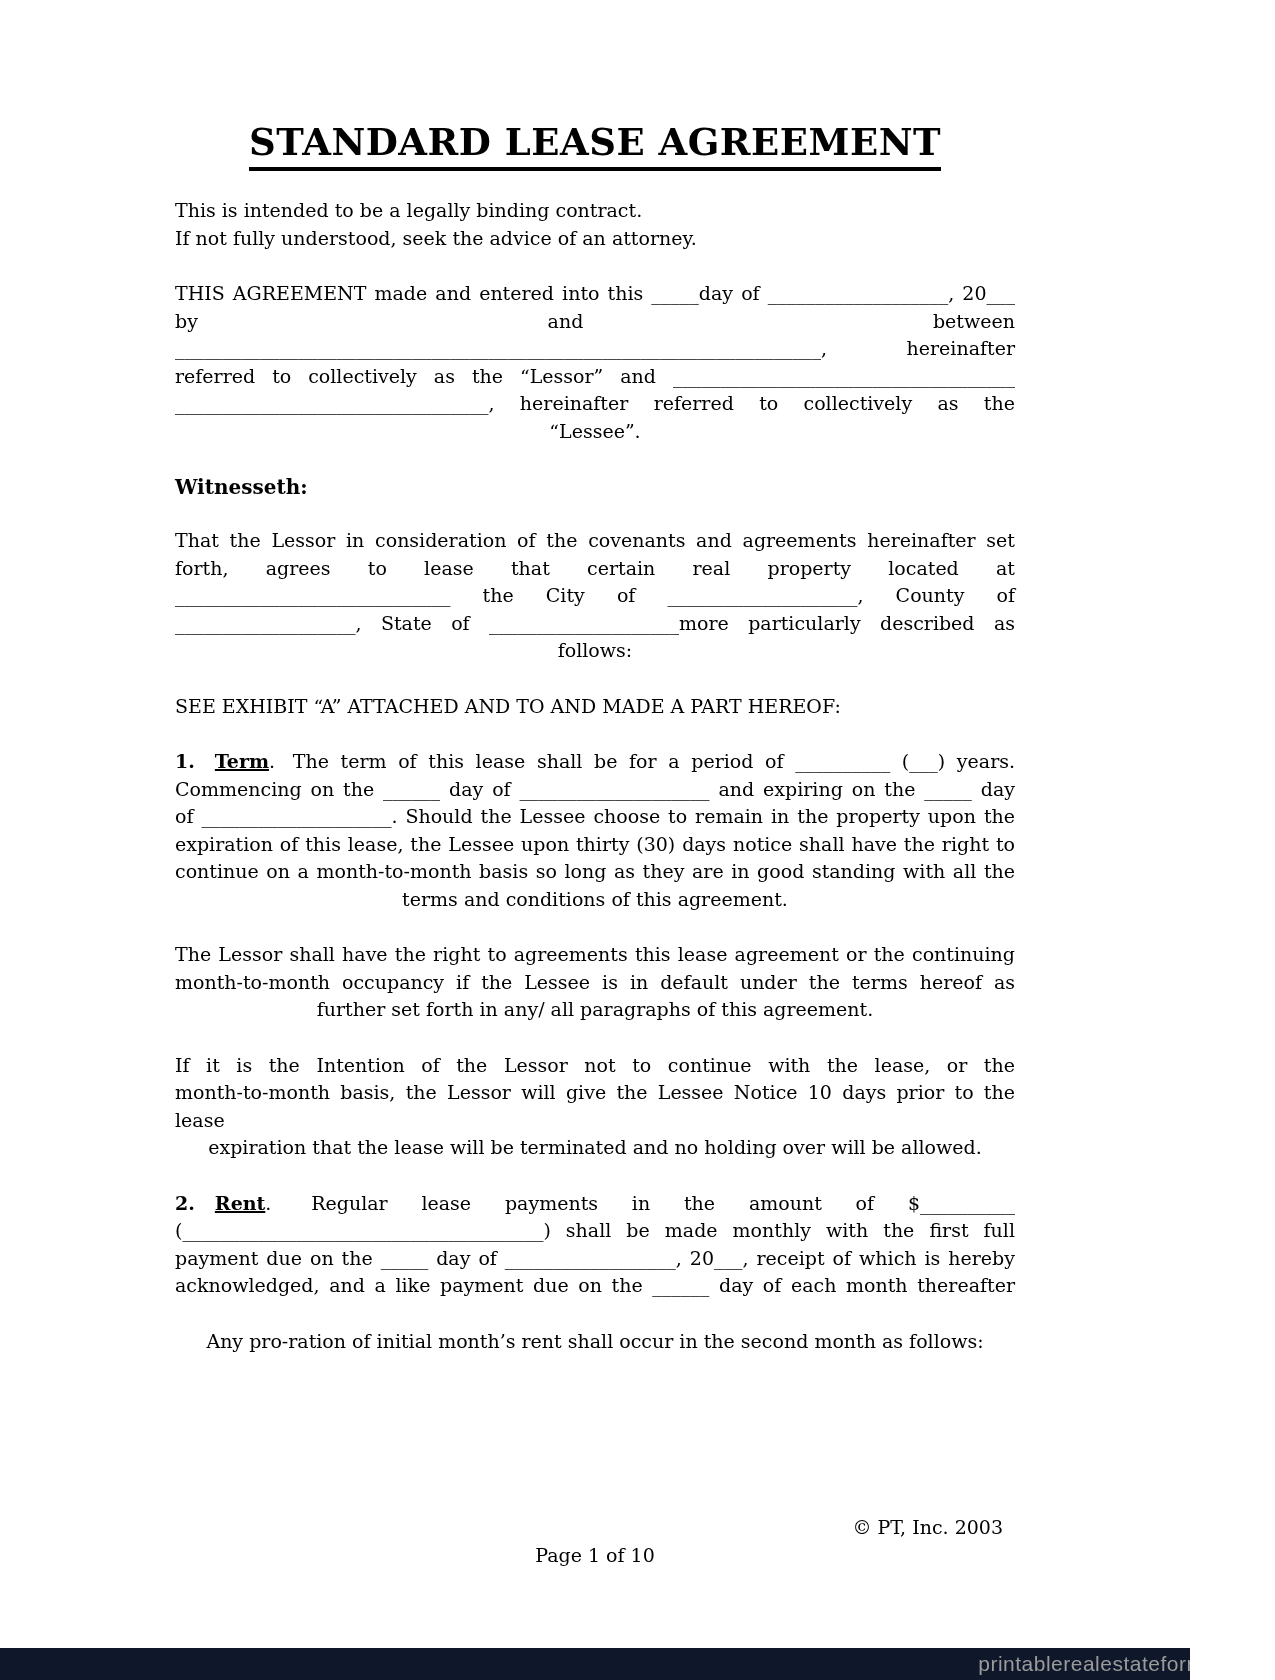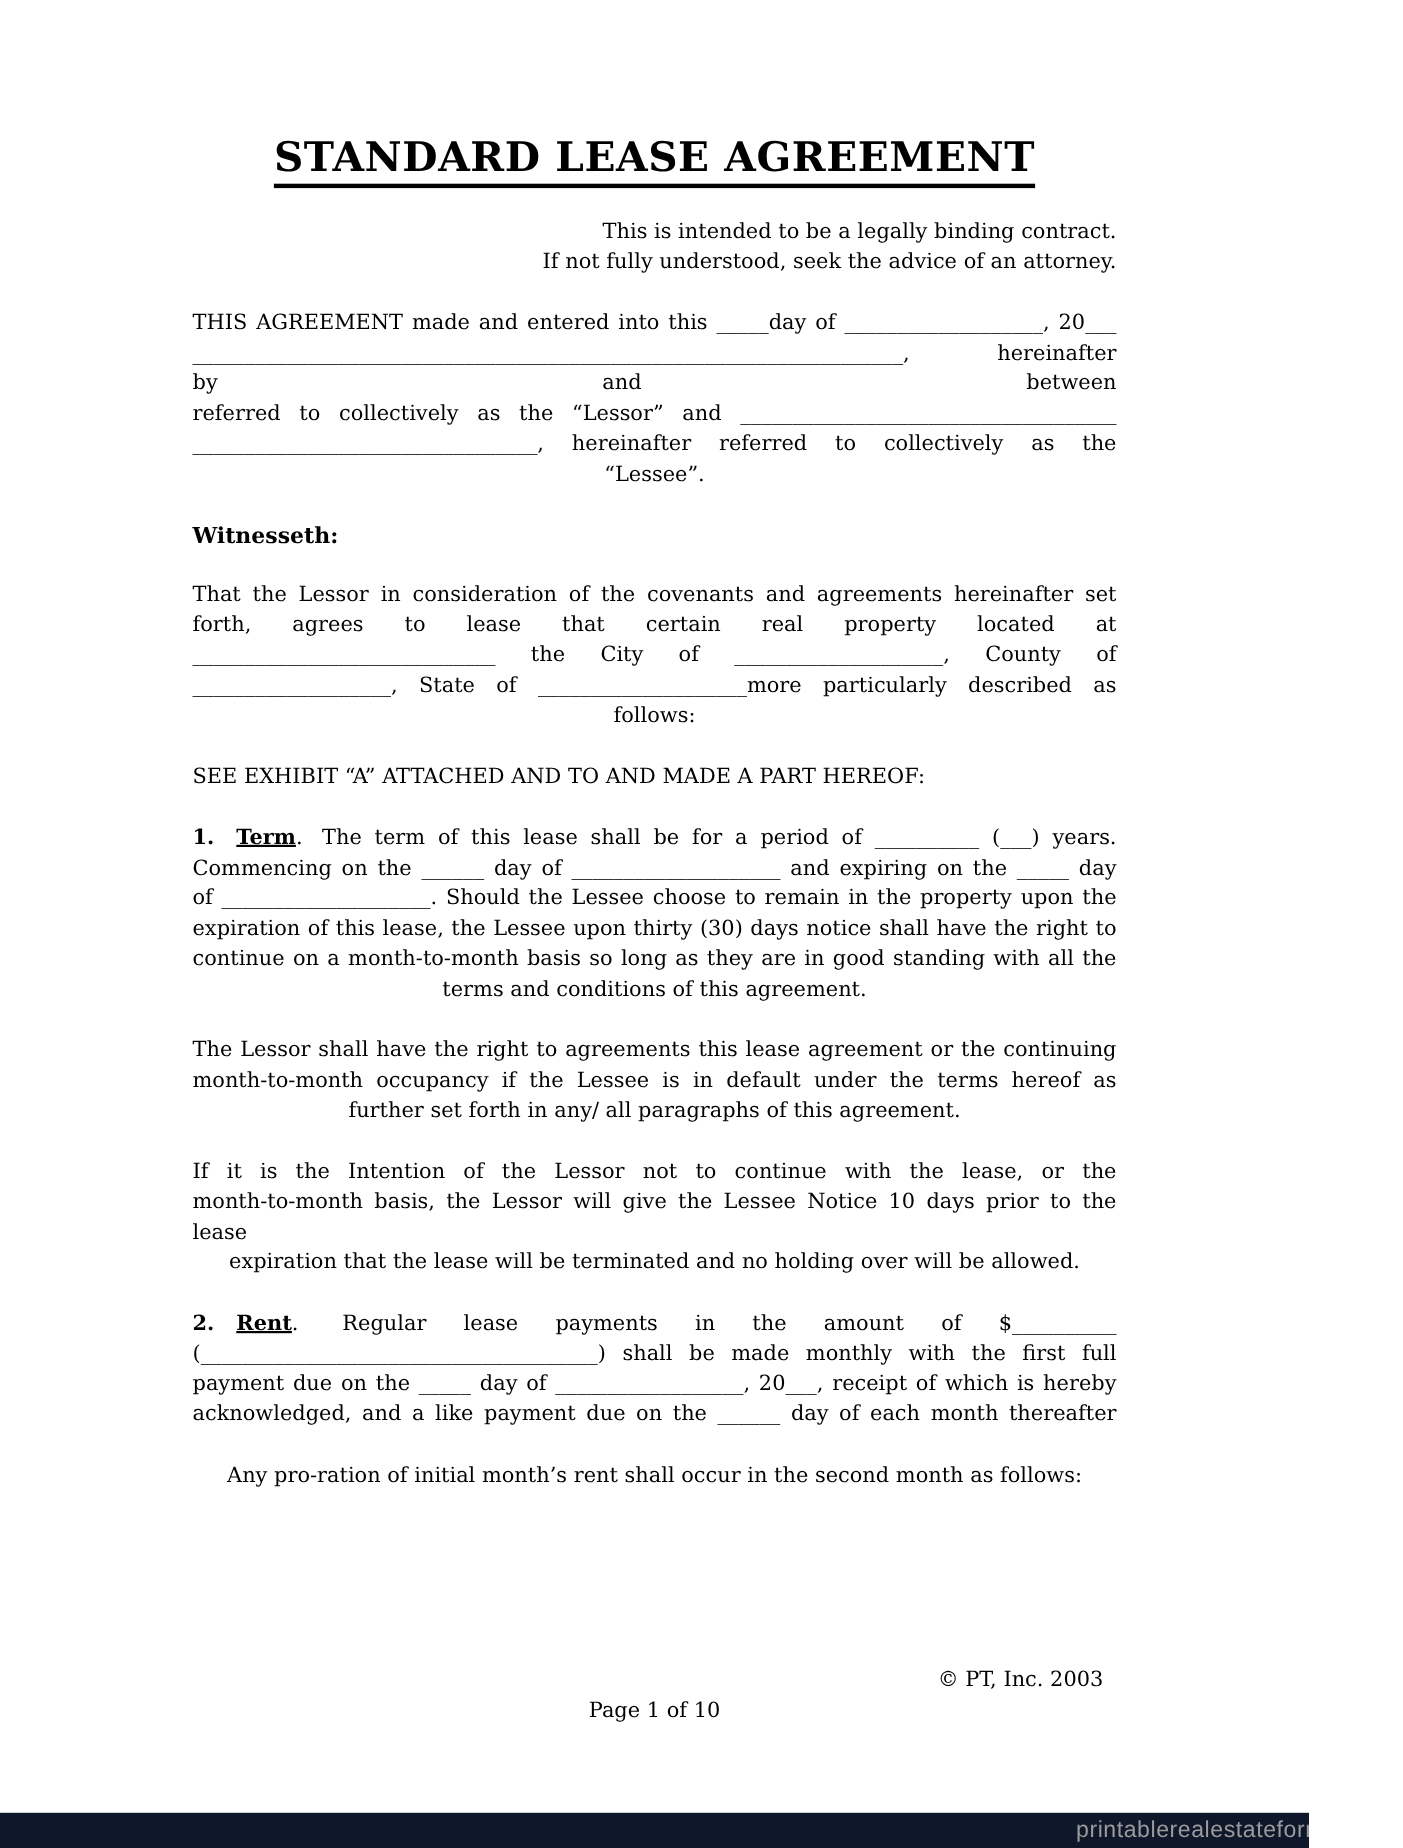--- a/index.html
+++ b/index.html
@@ -15,21 +15,21 @@
   .content {
     position:absolute; left:175px; top:0; width:840px;
   }
   .title-wrap { margin-top:120px; text-align:center; }
   .doc-title {
     display:inline-block;
     font-size:37px; font-weight:bold; letter-spacing:0.5px;
     border-bottom:4px solid #000; padding-bottom:3px;
     white-space:nowrap;
   }
-  .subtitle { margin-top:26px; text-align:right; font-size:20px; line-height:32px; }
+  .subtitle { margin-top:26px; text-align:left; font-size:20px; line-height:32px; }
   .para { margin-top:28px; }
   .line { font-size:19px; line-height:27.5px; }
   .jline { text-align:justify; text-align-last:justify; }
   .lline { text-align:center; }
   .spread { display:flex; justify-content:space-between; }
   .heading { margin-top:30px; font-size:20px; font-weight:bold; }
   .caps-line { margin-top:28px; font-size:19px; line-height:27.5px; }
   .sec-num { font-weight:bold; margin-right:20px; }
   .sec-label { font-weight:bold; text-decoration:underline; text-decoration-thickness:2px; }
   .sec-rest { margin-left:6px; }
@@ -62,26 +62,26 @@
       <span class="doc-title">STANDARD LEASE AGREEMENT</span>
     </div>
 
     <div class="subtitle">
       <div class="line">This is intended to be a legally binding contract.</div>
       <div class="line">If not fully understood, seek the advice of an attorney.</div>
     </div>
 
     <div class="para">
       <div class="line jline">THIS AGREEMENT made and entered into this _____day of ___________________, 20___</div>
-      <div class="line jline">____________________________________________________________________, hereinafter</div>
       <div class="line spread">
         <span>by</span>
         <span>and</span>
         <span>between</span>
       </div>
+      <div class="line jline">____________________________________________________________________, hereinafter</div>
       <div class="line jline">referred to collectively as the “Lessor” and ____________________________________</div>
       <div class="line jline">_________________________________, hereinafter referred to collectively as the</div>
       <div class="line lline">“Lessee”.</div>
     </div>
 
     <div class="heading">Witnesseth:</div>
 
     <div class="para">
       <div class="line jline">That the Lessor in consideration of the covenants and agreements hereinafter set</div>
       <div class="line jline">forth, agrees to lease that certain real property located at</div>

